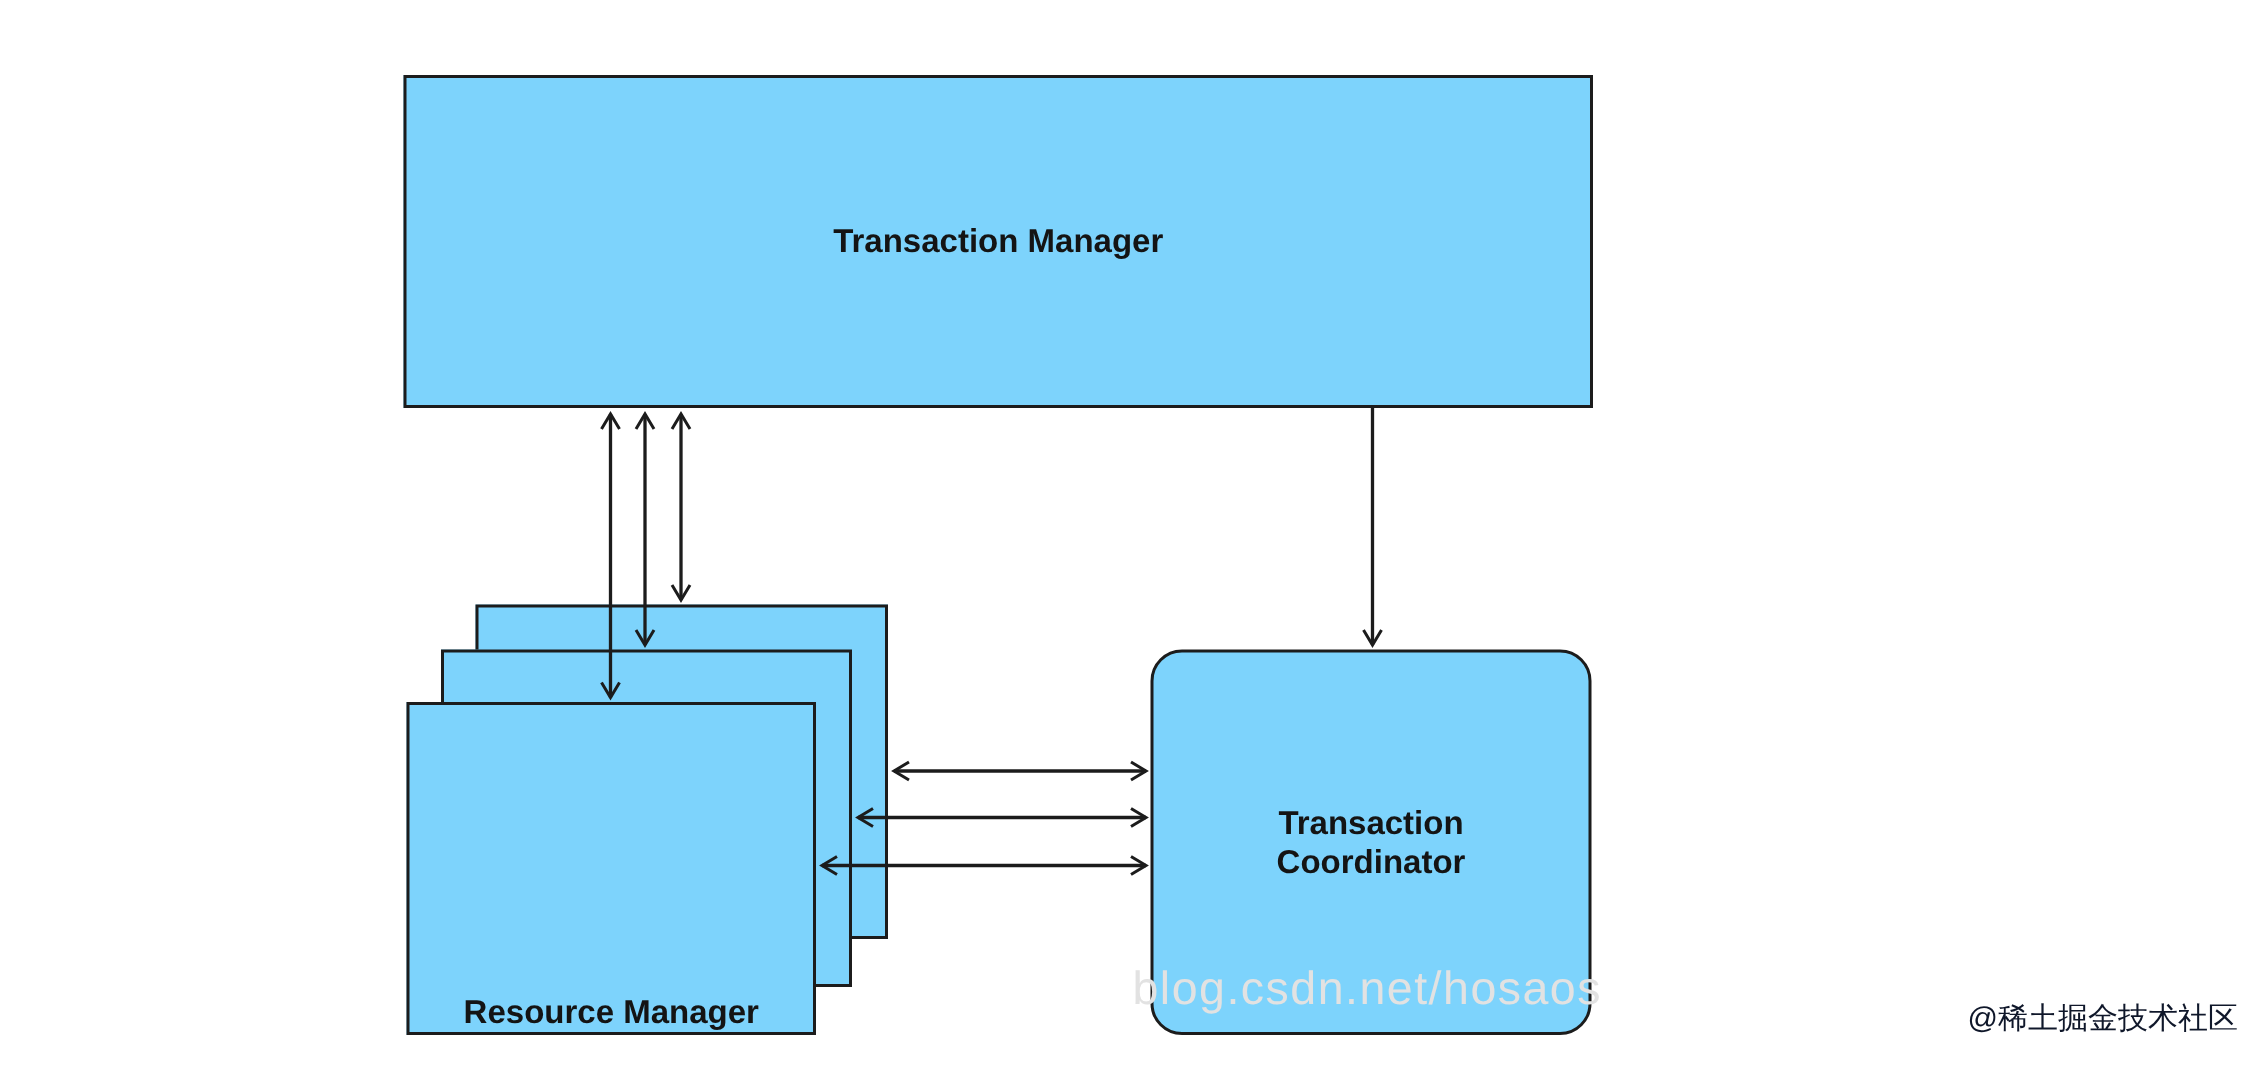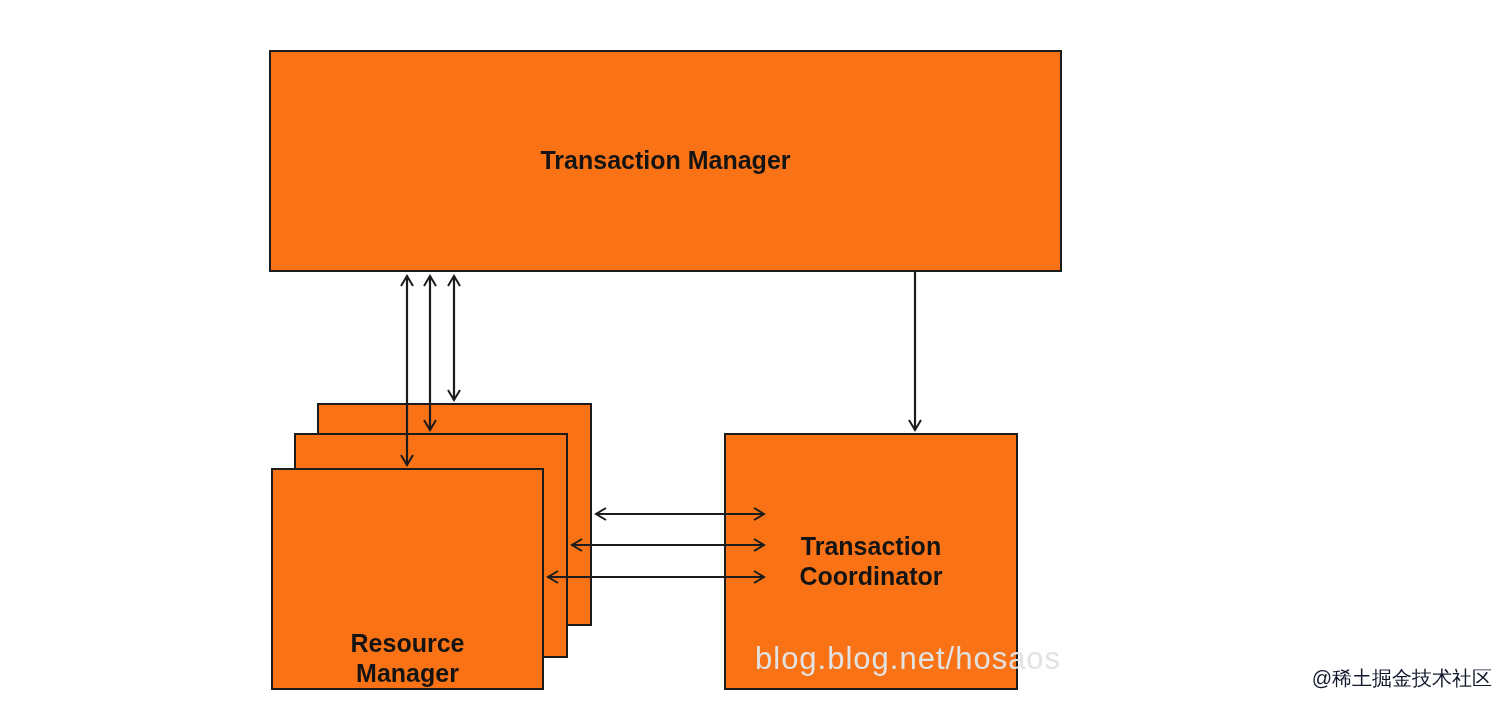--- a/index.html
+++ b/index.html
@@ -7,36 +7,36 @@
     position: relative;
     width: 1512px;
     height: 710px;
     background: #ffffff;
     overflow: hidden;
     font-family: "Liberation Sans", "DejaVu Sans", sans-serif;
   }
   .node {
     position: absolute;
     box-sizing: border-box;
-    background: #f97316;
+    background: #7dd3fc;
     border: 2.5px solid #1c1c1c;
     display: flex;
     align-items: center;
     justify-content: center;
     text-align: center;
     font-weight: bold;
-    font-size: 25px;
+    font-size: 22px;
     line-height: 1.18;
     color: #141414;
   }
   #tm-box  { left: 269px; top: 50px;  width: 793px; height: 222px; z-index: 1; }
   #rm-back { left: 317px; top: 403px; width: 275px; height: 223px; z-index: 1; }
   #rm-mid  { left: 294px; top: 433px; width: 274px; height: 225px; z-index: 2; }
   #rm-front{ left: 271px; top: 468px; width: 273px; height: 222px; z-index: 3; align-items: flex-end; }
-  #tc-box  { left: 724px; top: 433px; width: 294px; height: 257px; z-index: 1; }
+  #tc-box  { left: 767px; top: 433px; width: 294px; height: 257px; z-index: 1; border-radius: 21px; }
   #rm-front .label { width: 200px; }
   #tc-box  .label { width: 240px; }
   #arrows {
     position: absolute;
     left: 0; top: 0;
     width: 1512px; height: 710px;
     z-index: 10;
     pointer-events: none;
   }
   .wm-center {
@@ -99,16 +99,16 @@
       <line x1="915" y1="272" x2="915" y2="430" marker-end="url(#ah)"></line>
     </g>
 
     <g stroke="#1c1c1c" stroke-width="2.2">
       <line x1="596" y1="514" x2="764" y2="514" marker-start="url(#ah)" marker-end="url(#ah)"></line>
       <line x1="572" y1="545" x2="764" y2="545" marker-start="url(#ah)" marker-end="url(#ah)"></line>
       <line x1="548" y1="577" x2="764" y2="577" marker-start="url(#ah)" marker-end="url(#ah)"></line>
     </g>
   </svg>
 
-  <div class="wm-center">blog.blog.net/hosaos</div>
+  <div class="wm-center">blog.csdn.net/hosaos</div>
   <div class="wm-corner">@稀土掘金技术社区</div>
 
 </div>
 
 </body></html>

